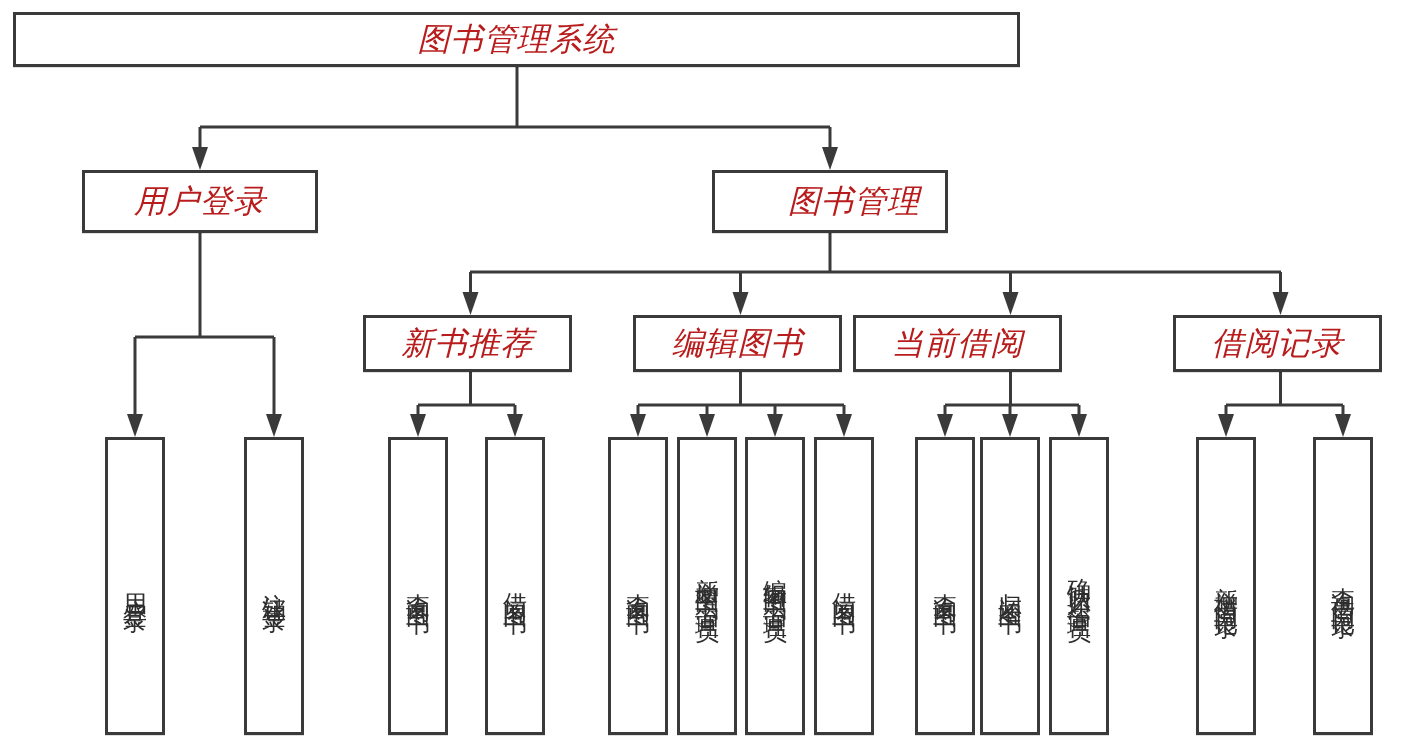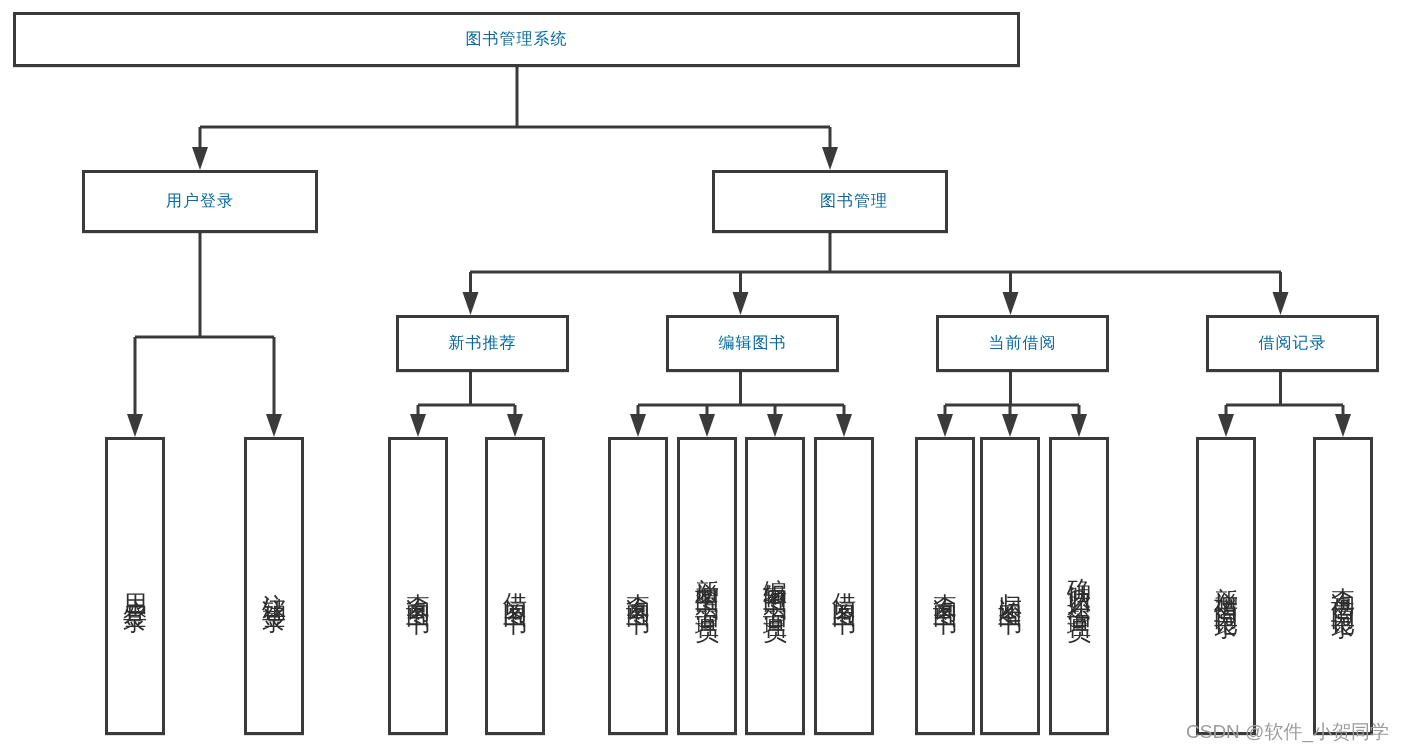--- a/index.html
+++ b/index.html
@@ -25,24 +25,25 @@
   .hbox {
     position: absolute;
     background: #ffffff;
     border: 3px solid #3a3a3a;
     display: flex;
     align-items: center;
     justify-content: center;
     box-shadow: 0 1px 0 rgba(0,0,0,0.12);
   }
   .hbox span {
-    font-size: 16px;
-    color: #0369a1;
+    font-size: 32px;
+    color: #b91c1c;
     letter-spacing: 1px;
     white-space: nowrap;
+    font-style: italic;
   }
 
   .vbox {
     position: absolute;
     width: 60px;
     height: 298px;
     top: 437px;
     background: #ffffff;
     border: 3px solid #3a3a3a;
     display: flex;
@@ -59,24 +60,24 @@
     color: #2e2e2e;
     max-height: 288px;
   }
 
   
   .n-root { left: 13px; top: 12px; width: 1007px; height: 55px; }
   
   .n-login { left: 82px;  top: 170px; width: 236px; height: 63px; }
   .n-mgmt  { left: 712px; top: 170px; width: 236px; height: 63px; padding-left: 48px; }
   
-  .n-l3 { top: 315px; width: 173px; height: 57px; margin-left: 33px; }
+  .n-l3 { top: 315px; width: 209px; height: 57px; }
   .n-recommend { left: 363px; }
   .n-borrow    { left: 633px; }
-  .n-current   { left: 903px; }
+  .n-current   { left: 853px; }
   .n-records   { left: 1173px; align-items: center; }
   
   .leaf-a1 { left: 105px; }
   .leaf-a2 { left: 244px; }
   .leaf-b1 { left: 388px; }
   .leaf-b2 { left: 485px; }
   .leaf-c1 { left: 608px; }
   .leaf-c2 { left: 677px; }
   .leaf-c3 { left: 745px; }
   .leaf-c4 { left: 814px; }
@@ -231,15 +232,14 @@
     <span>确认归还（管理员）</span>
   </div>
 
   <div class="vbox leaf-e1">
     <span>新增借阅记录</span>
   </div>
   <div class="vbox leaf-e2">
     <span>查询借阅记录</span>
   </div>
 
-  <div class="watermark">CSDN @软件_小贺同学</div>
 
 </div>
 
 </body></html>

